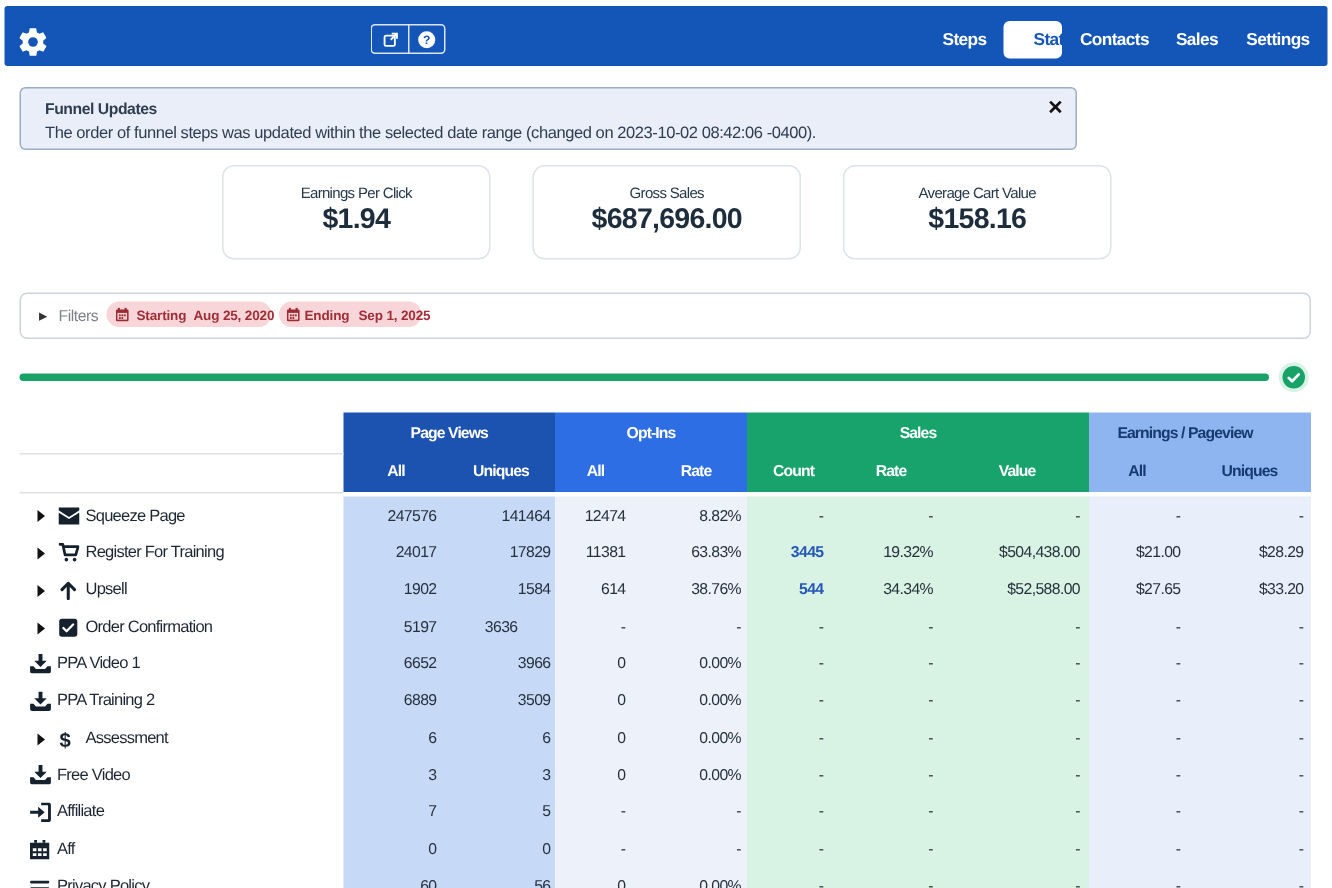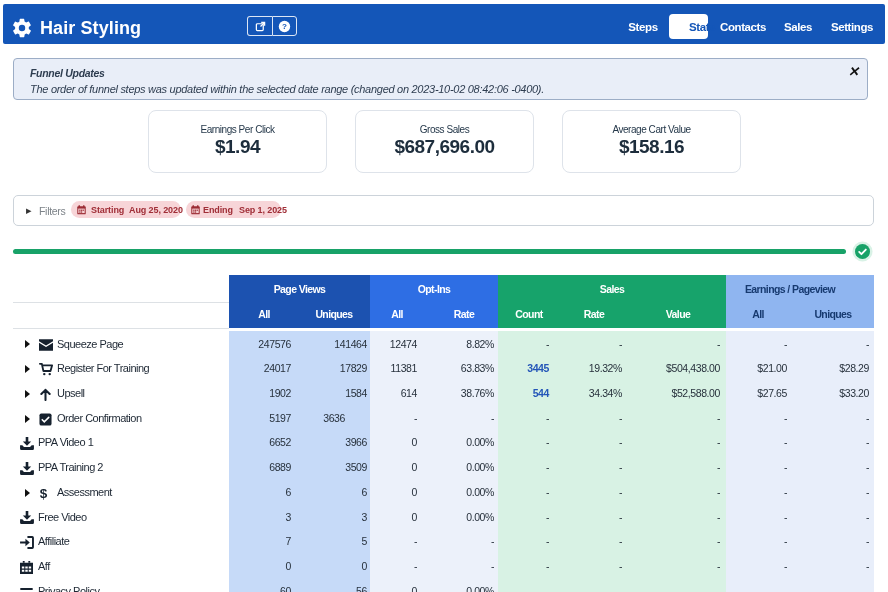--- a/index.html
+++ b/index.html
@@ -12,21 +12,21 @@
 #title { position:absolute; left:37px; top:14px; color:#fff; font-size:18px; font-weight:bold; letter-spacing:0.1px; }
 #btngroup { position:absolute; left:244px; top:12px; display:flex; }
 .hbtn { width:25px; height:20px; border:1px solid rgba(255,255,255,.85); display:flex; align-items:center; justify-content:center; }
 .hbtn.l { border-radius:3px 0 0 3px; border-right:none;}
 .hbtn.r { border-radius:0 3px 3px 0; }
 .navitem { position:absolute; top:17px; width:80px; text-align:center; color:#fff; font-size:11.5px; font-weight:bold; letter-spacing:-0.4px; }
 #statstab { position:absolute; left:666px; top:10px; width:39px; height:25px; background:#fff; border-radius:4px; }
 #statstab span { display:block; text-align:center; margin-top:7px; color:#1456b8; font-size:11.5px; font-weight:bold; letter-spacing:-0.4px;padding-left:20px; }
 
 
-#banner { position:absolute; left:13px; top:58px; width:855px; height:42px; background:#e9eef8; border:1px solid #9cadc6; border-radius:4px;font-style:italic; }
+#banner { position:absolute; left:13px; top:58px; width:705px; height:42px; background:#e9eef8; border:1px solid #9cadc6; border-radius:4px; }
 #banner .t1 { position:absolute; left:16px; top:8px; font-size:10.5px; font-weight:bold; letter-spacing:-0.3px; color:#2e3d50; }
 #banner .t2 { position:absolute; left:16px; top:23.5px; font-size:11px; letter-spacing:-0.28px; color:#2e3d50; }
 #banner .x { position:absolute; right:8px; top:5px; font-size:13px; font-weight:bold; color:#111; }
 
 
 .card { position:absolute; top:110px; width:179px; height:63px; background:#fff; border:1px solid #dee3ea; border-radius:8px; text-align:center; }
 .card .lab { margin-top:13px; font-size:10px; letter-spacing:-0.45px; color:#25384a; }
 .card .val { margin-top:1px; font-size:19px; font-weight:bold; color:#1d2d3c; letter-spacing:-0.5px; }
 
 
@@ -46,21 +46,20 @@
 .hx { position:absolute; color:#fff; font-size:10.5px; font-weight:bold; letter-spacing:-0.6px; display:flex; align-items:center; justify-content:center; }
 .cellnum { position:absolute; font-size:10.5px; letter-spacing:-0.4px; color:#27313c; text-align:right; }
 .rowlab { position:absolute; font-size:11px; letter-spacing:-0.5px; color:#1d2733; }
 </style>
 </head>
 <body>
 <div id="topbar">
   <svg id="gear" viewBox="0 0 24 24" fill="#fff">
       <path d="M19.4 13c.04-.32.06-.66.06-1s-.02-.68-.07-1l2.1-1.65c.2-.15.24-.42.12-.64l-2-3.46c-.12-.22-.38-.3-.6-.22l-2.5 1a7.3 7.3 0 0 0-1.7-1l-.4-2.65A.5.5 0 0 0 14 2h-4a.5.5 0 0 0-.5.42l-.4 2.65c-.6.25-1.17.6-1.7 1l-2.5-1c-.22-.08-.48 0-.6.22l-2 3.46c-.12.22-.07.5.12.64L4.55 11c-.05.32-.08.66-.08 1s.03.68.08 1l-2.1 1.65c-.2.15-.25.42-.13.64l2 3.46c.12.22.38.3.6.22l2.5-1c.52.4 1.1.74 1.7 1l.4 2.65c.03.24.24.42.49.42h4c.25 0 .46-.18.5-.42l.4-2.65c.6-.26 1.17-.6 1.69-1l2.5 1c.22.08.48 0 .6-.22l2-3.46c.12-.22.07-.5-.12-.64L19.4 13zM12 15.5a3.5 3.5 0 1 1 0-7 3.5 3.5 0 0 1 0 7z"></path>
     </svg>
-  <div id="title">Hair Styling</div>
   <div id="btngroup">
     <div class="hbtn l">
         <svg width="11" height="11" viewBox="0 0 16 16" fill="none" stroke="#fff" stroke-width="1.8">
           <rect x="2" y="4" width="10" height="10" rx="1.5"></rect>
           <path d="M9 2h5v5M14 2L8 8"></path>
         </svg>
       </div>
     <div class="hbtn r">
         <svg width="13" height="13" viewBox="0 0 16 16">
           <circle cx="8" cy="8" r="7" fill="#fff"></circle>

